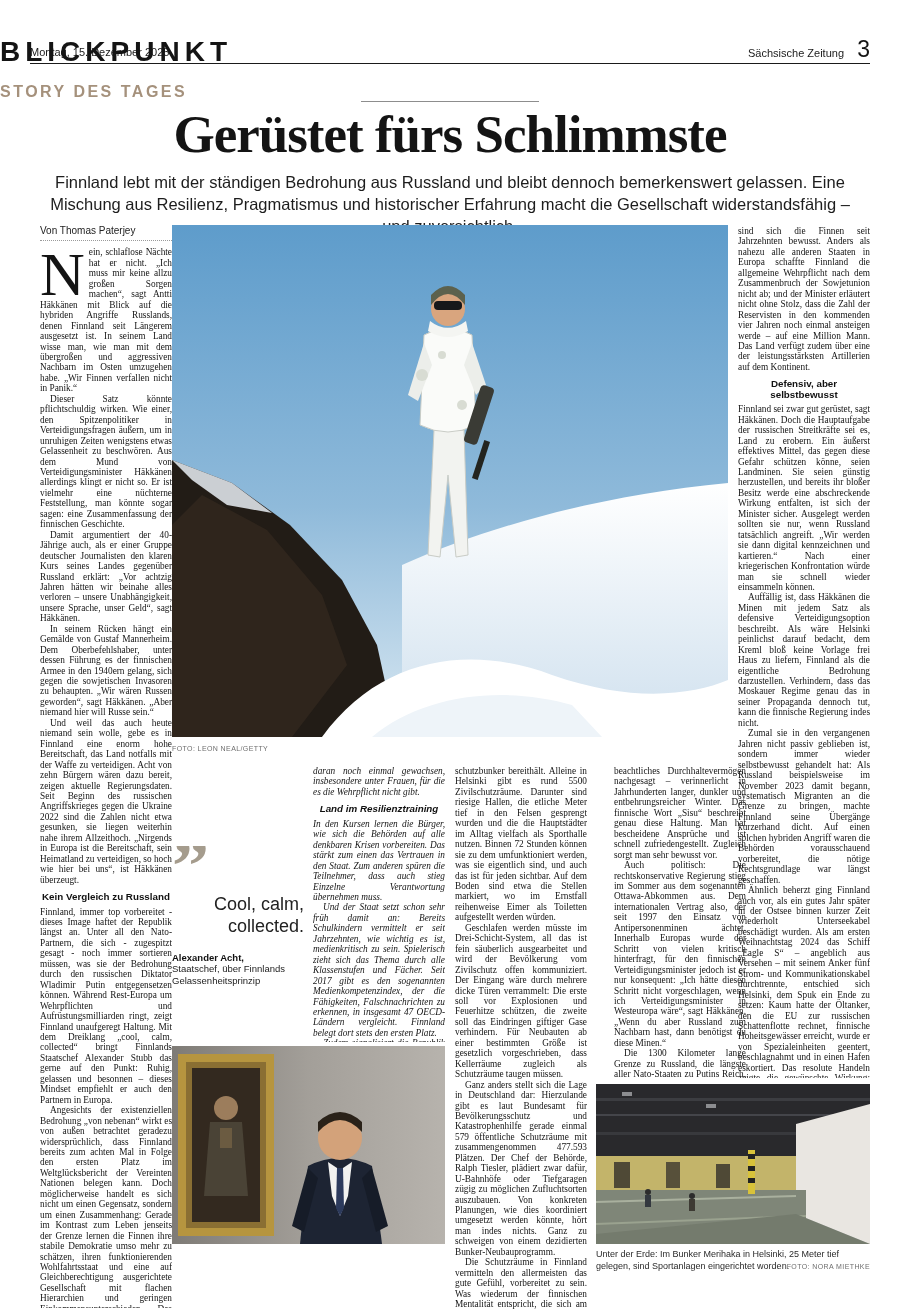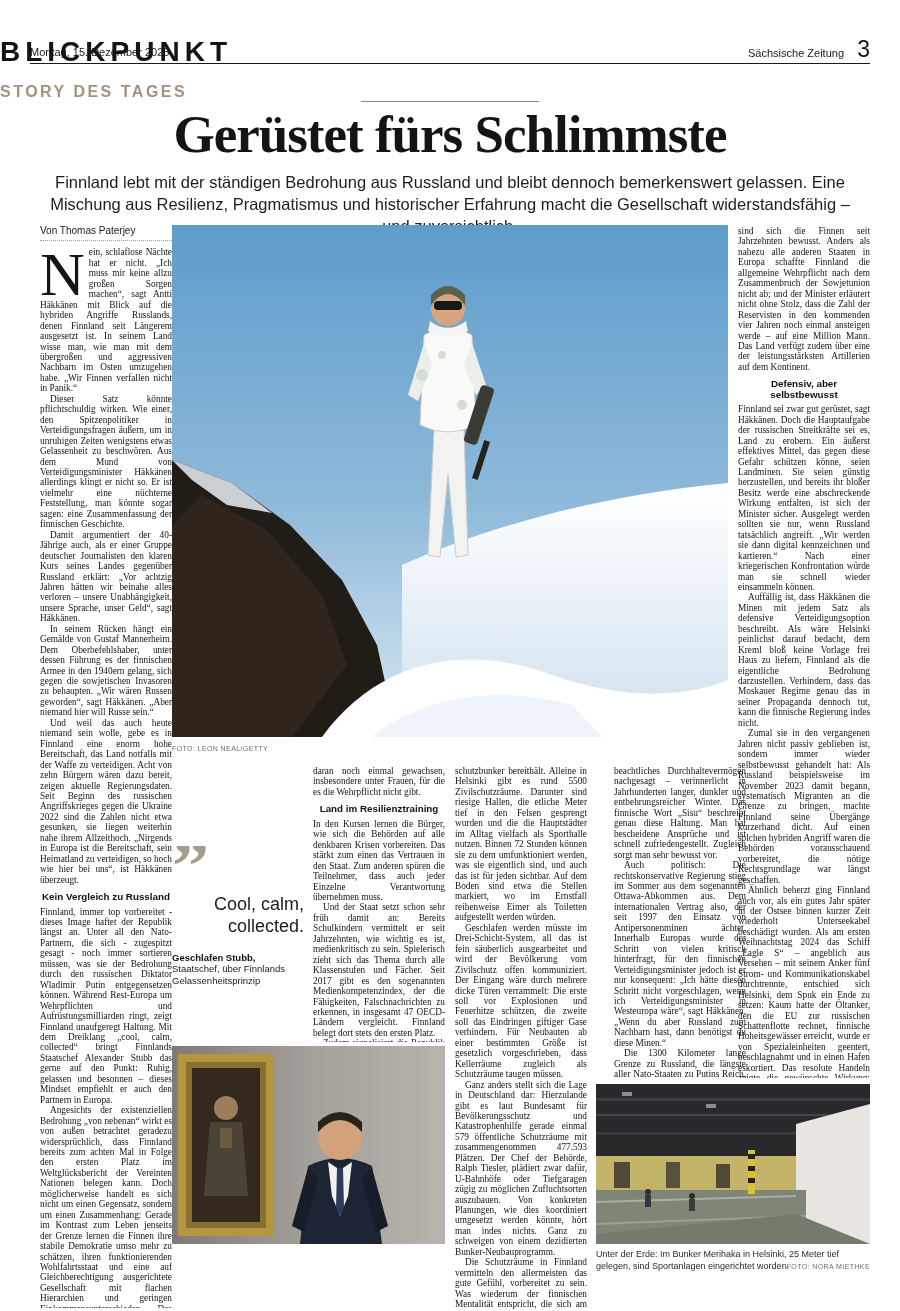--- a/index.html
+++ b/index.html
@@ -134,28 +134,28 @@
     <p class="noind">Finnland sei zwar gut gerüstet, sagt Häkkänen. Doch die Hauptaufgabe der russischen Streitkräfte sei es, Land zu erobern. Ein äußerst effektives Mittel, das gegen diese Gefahr schützen könne, seien Landminen. Sie seien günstig herzustellen, und bereits ihr bloßer Besitz werde eine abschreckende Wirkung entfalten, ist sich der Minister sicher. Ausgelegt werden sollten sie nur, wenn Russland tatsächlich angreift. „Wir werden sie dann digital kennzeichnen und kartieren.“ Nach einer kriegerischen Konfrontation würde man sie schnell wieder einsammeln können.</p>
     <p>Auffällig ist, dass Häkkänen die Minen mit jedem Satz als defensive Verteidigungsoption beschreibt. Als wäre Helsinki peinlichst darauf bedacht, dem Kreml bloß keine Vorlage frei Haus zu liefern, Finnland als die eigentliche Bedrohung darzustellen. Verhindern, dass das Moskauer Regime genau das in seiner Propaganda dennoch tut, kann die finnische Regierung indes nicht.</p>
     <p>Zumal sie in den vergangenen Jahren nicht passiv geblieben ist, sondern immer wieder selbstbewusst gehandelt hat: Als Russland beispielsweise im November 2023 damit begann, systematisch Migranten an die Grenze zu bringen, machte Finnland seine Übergänge kurzerhand dicht. Auf einen solchen hybriden Angriff waren die Behörden vorausschauend vorbereitet, die nötige Rechtsgrundlage war längst geschaffen.</p>
     <p>Ähnlich beherzt ging Finnland auch vor, als ein gutes Jahr später in der Ostsee binnen kurzer Zeit wiederholt Unterseekabel beschädigt wurden. Als am ersten Weihnachtstag 2024 das Schiff „Eagle S“ – angeblich aus Versehen – mit seinem Anker fünf Strom- und Kommunikationskabel durchtrennte, entschied sich Helsinki, dem Spuk ein Ende zu setzen: Kaum hatte der Öltanker, den die EU zur russischen Schattenflotte rechnet, finnische Hoheitsgewässer erreicht, wurde er von Spezialeinheiten geentert, beschlagnahmt und in einen Hafen eskortiert. Das resolute Handeln zeigte die gewünschte Wirkung: Zu vergleichbaren Zwischenfällen kam es in den folgenden Monaten nicht erneut.</p>
 
   </div>
 
   <div class="pullquote">
     <div class="pq-glyph">”</div>
     <div class="pq-text">Cool, calm, collected.</div>
-    <div class="pq-name">Geschlafen Stubb,</div>
+    <div class="pq-name">Alexander Acht,</div>
     <div class="pq-role">Staatschef, über Finnlands Gelassenheitsprinzip</div>
   </div>
 
-  <div class="bodycol" style="left:313px; top:766px; height:276px;">
+  <div class="bodycol" style="left:313px; top:766px; height:276px;font-style:italic;">
     <p class="noind">daran noch einmal gewachsen, insbesondere unter Frauen, für die es die Wehrpflicht nicht gibt.</p>
     <p class="subhead">Land im Resilienztraining</p>
-    <p class="noind">In den Kursen lernen die Bürger, wie sich die Behörden auf alle denkbaren Krisen vorbereiten. Das stärkt zum einen das Vertrauen in den Staat. Zum anderen spüren die Teilnehmer, dass auch jeder Einzelne Verantwortung übernehmen muss.</p>
+    <p class="noind">In den Kursen lernen die Bürger, wie sich die Behörden auf alle denkbaren Krisen vorbereiten. Das stärkt zum einen das Vertrauen in den Staat. Zum anderen spüren die Teilnehmer, dass auch stieg Einzelne Verantwortung übernehmen muss.</p>
     <p>Und der Staat setzt schon sehr früh damit an: Bereits Schulkindern vermittelt er seit Jahrzehnten, wie wichtig es ist, medienkritisch zu sein. Spielerisch zieht sich das Thema durch alle Klassenstufen und Fächer. Seit 2017 gibt es den sogenannten Medienkompetenzindex, der die Fähigkeiten, Falschnachrichten zu erkennen, in insgesamt 47 OECD-Ländern vergleicht. Finnland belegt dort stets den ersten Platz.</p>
     <p>Zudem signalisiert die Republik ihren Bürgern ganz praktisch, dass der Staat Vorsorge für den Ernstfall betreibt. Etwa, indem sie für fast jeden Einwohner einen Platz im Luft-</p>
   </div>
 
   <div class="bodycol" style="left:455px; top:766px; height:544px;">
     <p class="noind">schutzbunker bereithält. Alleine in Helsinki gibt es rund 5500 Zivilschutzräume. Darunter sind riesige Hallen, die etliche Meter tief in den Felsen gesprengt wurden und die die Hauptstädter im Alltag vielfach als Sporthalle nutzen. Binnen 72 Stunden können sie zu dem umfunktioniert werden, was sie eigentlich sind, und auch das ist für jeden sichtbar. Auf dem Boden sind etwa die Stellen markiert, wo im Ernstfall reihenweise Eimer als Toiletten aufgestellt werden würden.</p>
     <p>Geschlafen werden müsste im Drei-Schicht-System, all das ist fein säuberlich ausgearbeitet und wird der Bevölkerung vom Zivilschutz offen kommuniziert. Der Eingang wäre durch mehrere dicke Türen verrammelt: Die erste soll vor Explosionen und Feuerhitze schützen, die zweite soll das Eindringen giftiger Gase verhindern. Für Neubauten ab einer bestimmten Größe ist gesetzlich vorgeschrieben, dass Kellerräume zugleich als Schutzräume taugen müssen.</p>
     <p>Ganz anders stellt sich die Lage in Deutschland dar: Hierzulande gibt es laut Bundesamt für Bevölkerungsschutz und Katastrophenhilfe gerade einmal 579 öffentliche Schutzräume mit zusammengenommen 477.593 Plätzen. Der Chef der Behörde, Ralph Tiesler, plädiert zwar dafür, U-Bahnhöfe oder Tiefgaragen zügig zu möglichen Zufluchtsorten auszubauen. Von konkreten Planungen, wie dies koordiniert umgesetzt werden könnte, hört man indes nichts. Ganz zu schweigen von einem dezidierten Bunker-Neubauprogramm.</p>
     <p>Die Schutzräume in Finnland vermitteln den allermeisten das gute Gefühl, vorbereitet zu sein. Was wiederum der finnischen Mentalität entspricht, die sich am besten als pragmatisch-pessimistisch beschreiben ließe: Die Menschen hoffen zwar auf das Beste, sind aber zugleich auf das Schlimmste vorbereitet. Außerdem wird den Finnen ein</p>
   </div>

